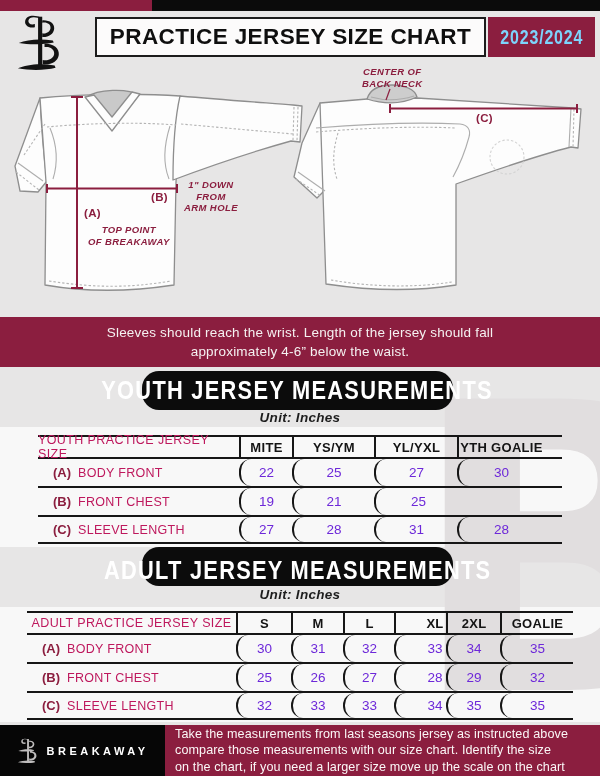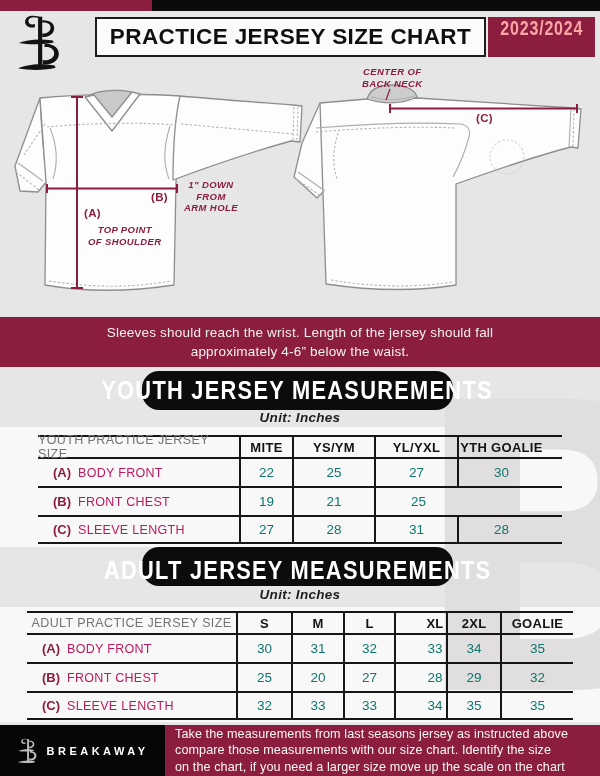--- a/index.html
+++ b/index.html
@@ -32,22 +32,22 @@
   
   .logo-header{position:absolute;left:16px;top:12px;width:46px;height:60px;z-index:3;}
   .title-box{
     position:absolute;left:95px;top:17px;width:391px;height:40px;z-index:2;
     background:#FCFBFB;border:2px solid #1C1C1C;box-sizing:border-box;
     display:flex;align-items:center;justify-content:center;
     font-size:22.5px;font-weight:bold;letter-spacing:0.4px;color:#0F0F0F;
   }
   .season-box{
     position:absolute;left:488px;top:17px;width:107px;height:40px;z-index:2;
-    background:var(--maroon);display:flex;justify-content:center;
-    color:#fca5a5;font-weight:bold;font-size:20px;
+    background:var(--maroon);display:flex;align-items:center;justify-content:center;
+    color:#7dd3fc;font-weight:bold;font-size:20px;
   }
   .cond{display:inline-block;transform:scaleX(.84);transform-origin:center;white-space:nowrap;}
   .cond-wide{display:inline-block;transform:scaleX(.80);transform-origin:center;white-space:nowrap;}
   
   .diagram-svg{position:absolute;left:0;top:0;z-index:2;}
   .dlabel{position:absolute;z-index:3;color:var(--maroon);text-align:center;}
   .marker{font-weight:bold;font-size:11.5px;letter-spacing:0.3px;}
   .note{font-style:italic;font-size:9.5px;line-height:11.5px;letter-spacing:0.4px;font-weight:bold;white-space:pre-line;}
   
   .banner{
@@ -68,26 +68,26 @@
     font-style:italic;font-weight:bold;font-size:13.5px;color:#1D1D1D;letter-spacing:0.3px;
   }
   
   .table{position:absolute;z-index:2;box-sizing:border-box;}
   .tr{display:flex;border-top:2px solid var(--ink);box-sizing:border-box;}
   .tr.head{border-top:2.5px solid var(--ink);height:22px;}
   .tr.data{height:29px;}
   .tr.last{border-bottom:2px solid var(--ink);}
   .td{display:flex;align-items:center;justify-content:center;box-sizing:border-box;}
   .vline{border-left:2px solid var(--ink);}
-  .sizelab{font-size:12.5px;color:#737373;letter-spacing:0.4px;}
+  .sizelab{font-size:12.5px;color:#be185d;letter-spacing:0.4px;}
   .colhead{font-weight:bold;font-size:13px;color:#141414;letter-spacing:0.3px;}
   .rowhead{justify-content:flex-start;padding-left:15px;gap:7px;}
   .key{color:var(--maroon);font-weight:bold;font-size:13px;}
   .lab{color:#be185d;font-size:12.5px;letter-spacing:0.3px;}
-  .val{color:#0f766e;font-size:13.5px;}
+  .val{color:#6d28d9;font-size:13.5px;border-radius:12px;}
   
   .y0{width:201px;}.y1{width:53px;}.y2{width:82px;}.y3{width:83px;}.y4{width:87px;}
   
   .a0{width:209px;}.a1{width:55px;}.a2{width:52px;}.a3{width:51px;}.a4{width:52px;padding-left:28px;}.a5{width:54px;}.a6{width:73px;}
   
   .footer{position:absolute;left:0;top:725px;width:600px;height:51px;display:flex;z-index:2;}
   .footer-left{width:165px;background:#060606;display:flex;align-items:center;justify-content:center;gap:9px;}
   .brand{color:#FFFFFF;font-weight:bold;font-size:11px;letter-spacing:3.5px;}
   .footer-right{
     flex:1;background:var(--maroon);color:#FBF7F7;
@@ -199,21 +199,21 @@
       <line x1="390" y1="108.5" x2="577" y2="108.5"></line>
       <line x1="390" y1="104" x2="390" y2="113"></line>
       <line x1="577" y1="104" x2="577" y2="113"></line>
     </g>
     <line x1="390" y1="89" x2="386" y2="100" stroke-width="1.2"></line>
   </g>
 </svg>
 
 <div class="dlabel marker" style="left:84px;top:207px;">(A)</div>
 <div class="dlabel note" style="left:88px;top:224px;">TOP POINT
-OF SHOULDER</div>
+OF BREAKAWAY</div>
 <div class="dlabel marker" style="left:151px;top:191px;">(B)</div>
 <div class="dlabel note" style="left:184px;top:179px;">1" DOWN
 FROM
 ARM HOLE</div>
 <div class="dlabel note" style="left:362px;top:66px;">CENTER OF
 BACK NECK</div>
 <div class="dlabel marker" style="left:476px;top:112px;">(C)</div>
 
 <div class="banner">Sleeves should reach the wrist. Length of the jersey should fall
 approximately 4-6” below the waist.</div>
@@ -288,21 +288,21 @@
     <div class="td a4 vline val">33</div>
     <div class="td a5 vline val">34</div>
     <div class="td a6 vline val">35</div>
   </div>
   <div class="tr data">
     <div class="td a0 rowhead">
       <span class="key">(B)</span>
       <span class="lab">FRONT CHEST</span>
     </div>
     <div class="td a1 vline val">25</div>
-    <div class="td a2 vline val">20</div>
+    <div class="td a2 vline val">26</div>
     <div class="td a3 vline val">27</div>
     <div class="td a4 vline val">28</div>
     <div class="td a5 vline val">29</div>
     <div class="td a6 vline val">32</div>
   </div>
   <div class="tr data last">
     <div class="td a0 rowhead">
       <span class="key">(C)</span>
       <span class="lab">SLEEVE LENGTH</span>
     </div>

